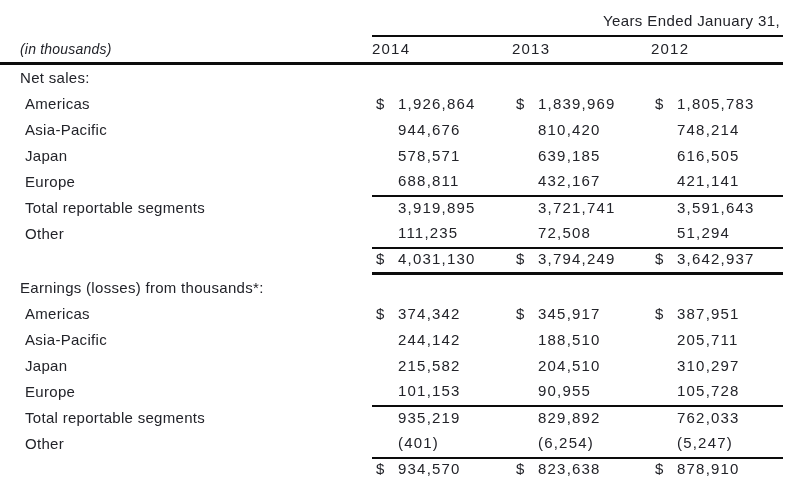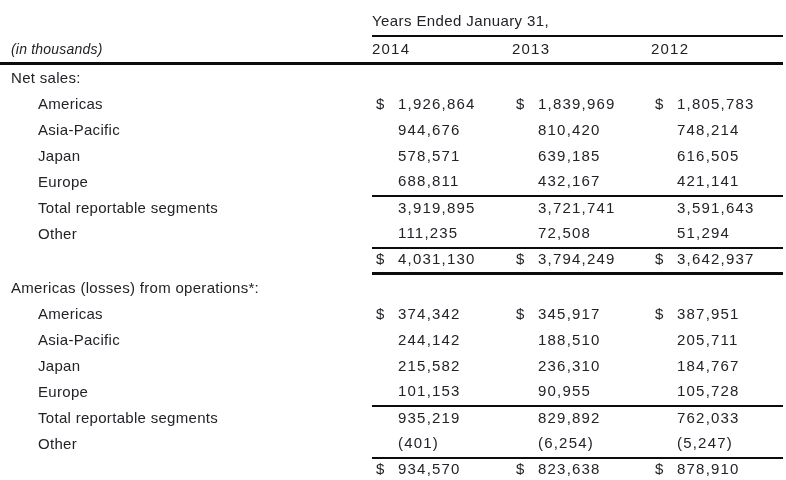--- a/index.html
+++ b/index.html
@@ -20,34 +20,34 @@
   }
   td {
     vertical-align: bottom;
     padding: 0 0 5px 0;
     font-size: 15px;
     white-space: nowrap;
     overflow: visible;
     line-height: 1.1;
   }
   
-  .lbl { padding-left: 11px; letter-spacing: 0.3px; }
-  .ind { padding-left: 38px; }
+  .lbl { padding-left: 20px; letter-spacing: 0.3px; }
+  .ind { padding-left: 25px; }
   .cur { text-align: left; padding-left: 4px; letter-spacing: 0.5px; }
   .val { text-align: left; letter-spacing: 1.2px; }
   .pr12 { padding-right: 12px; }
   .pr6  { padding-right: 6px; }
   .year { text-align: left; letter-spacing: 1.2px; }
   .units { font-style: italic; font-size: 14px; letter-spacing: 0.2px; }
   .sect-title { letter-spacing: 0.3px; }
 
   
   tr.h-period { height: 20px; }
   tr.h-period td.per {
-    text-align: left;
+    text-align: right;
     padding-right: 3px;
     letter-spacing: 0.4px;
     border-bottom: 2px solid #0c0c0c;
   }
   tr.h-cols { height: 28px; }
   tr.h-cols td { border-bottom: 3px solid #0c0c0c; }
   tr.row  { height: 26px; }
   tr.sect { height: 28px; }
   tr.rule  td.n { border-bottom: 2px solid #0c0c0c; }
   tr.total td.n { border-bottom: 3px solid #0c0c0c; }
@@ -147,21 +147,21 @@
     <td class="lbl ind"></td>
     <td class="cur n">$</td>
     <td class="val pr12 n">4,031,130</td>
     <td class="cur n">$</td>
     <td class="val pr12 n">3,794,249</td>
     <td class="cur n">$</td>
     <td class="val pr6 n">3,642,937</td>
   </tr>
 
   <tr class="sect">
-    <td class="lbl sect-title" colspan="7">Americas (losses) from operations*:</td>
+    <td class="lbl sect-title" colspan="7">Earnings (losses) from thousands*:</td>
   </tr>
 
   <tr class="row">
     <td class="lbl ind">Americas</td>
     <td class="cur n">$</td>
     <td class="val pr12 n">374,342</td>
     <td class="cur n">$</td>
     <td class="val pr12 n">345,917</td>
     <td class="cur n">$</td>
     <td class="val pr6 n">387,951</td>
@@ -175,23 +175,23 @@
     <td class="val pr12 n">188,510</td>
     <td class="cur n"></td>
     <td class="val pr6 n">205,711</td>
   </tr>
 
   <tr class="row">
     <td class="lbl ind">Japan</td>
     <td class="cur n"></td>
     <td class="val pr12 n">215,582</td>
     <td class="cur n"></td>
-    <td class="val pr12 n">236,310</td>
-    <td class="cur n"></td>
-    <td class="val pr6 n">184,767</td>
+    <td class="val pr12 n">204,510</td>
+    <td class="cur n"></td>
+    <td class="val pr6 n">310,297</td>
   </tr>
 
   <tr class="row rule">
     <td class="lbl ind">Europe</td>
     <td class="cur n"></td>
     <td class="val pr12 n">101,153</td>
     <td class="cur n"></td>
     <td class="val pr12 n">90,955</td>
     <td class="cur n"></td>
     <td class="val pr6 n">105,728</td>

